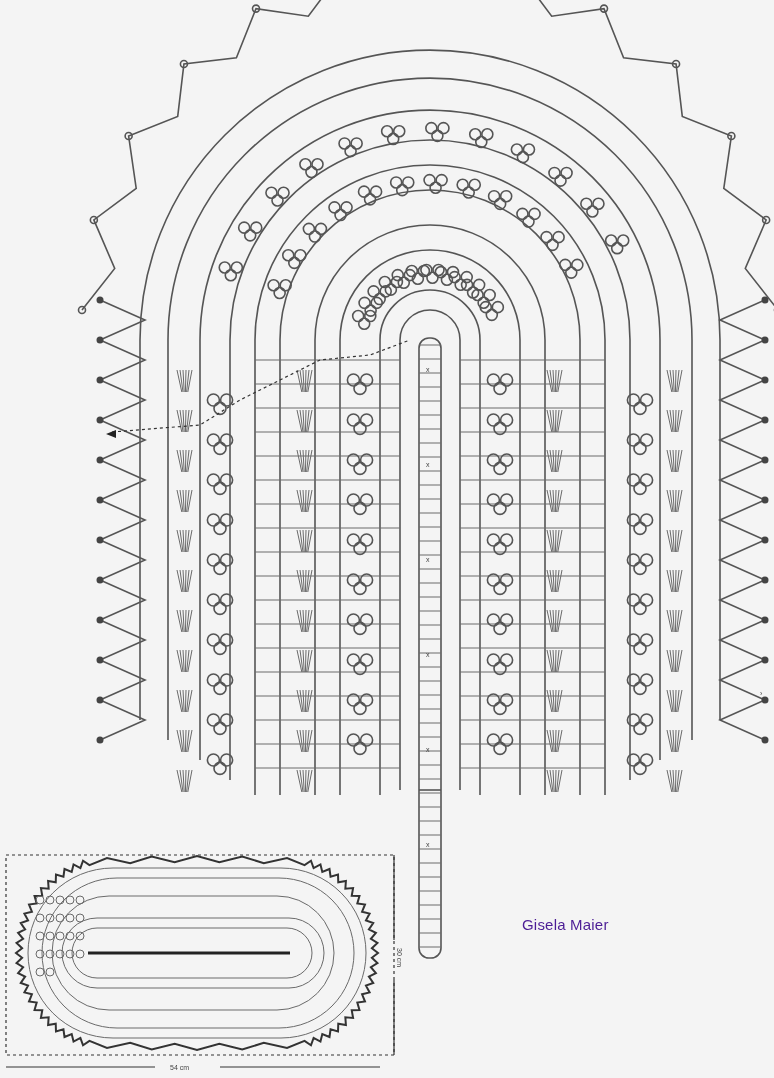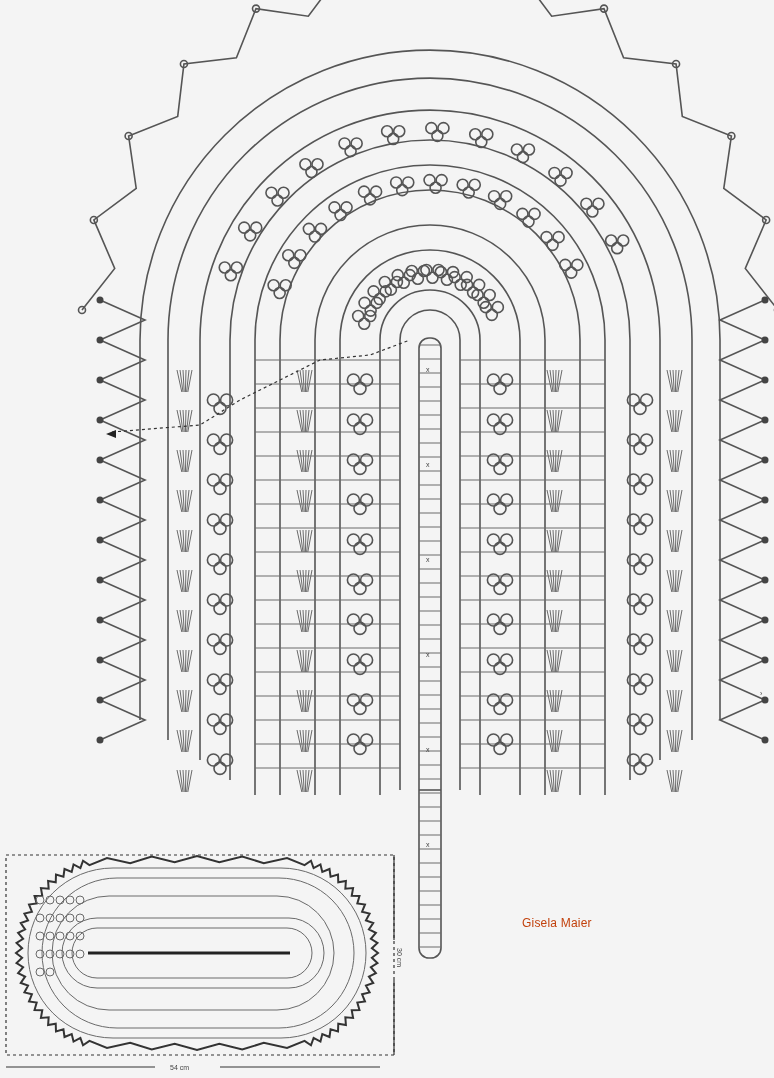--- a/index.html
+++ b/index.html
@@ -3,21 +3,21 @@
 <meta charset="utf-8">
 <style>
   html, body { margin: 0; padding: 0; background: #f4f4f4; }
   body { width: 774px; height: 1078px; position: relative; overflow: hidden; font-family: "Liberation Sans", sans-serif; }
   #main-diagram { position: absolute; left: 0; top: 0; width: 774px; height: 1078px; }
   .ink { stroke: #555; fill: none; stroke-width: 1.6; }
   .ink-thin { stroke: #6a6a6a; fill: none; stroke-width: 1; }
   .ink-dark { stroke: #333; fill: none; stroke-width: 2; }
   .dash { stroke: #333; fill: none; stroke-width: 1.2; stroke-dasharray: 3 3; }
   .dot { fill: #444; }
-  .author { position: absolute; left: 522px; top: 916px; font-size: 12px; color: #c2410c; letter-spacing: 0.2px; }
+  .author { position: absolute; left: 522px; top: 916px; font-size: 15px; color: #4c1d95; letter-spacing: 0.2px; }
   .dim-label { font-family: "Liberation Sans", sans-serif; font-size: 7px; fill: #444; }
 </style>
 </head>
 <body>
 
 <svg id="main-diagram" viewBox="0 0 774 1078" xmlns="http://www.w3.org/2000/svg">
 
   <g>
 
     <g id="outer-border">

